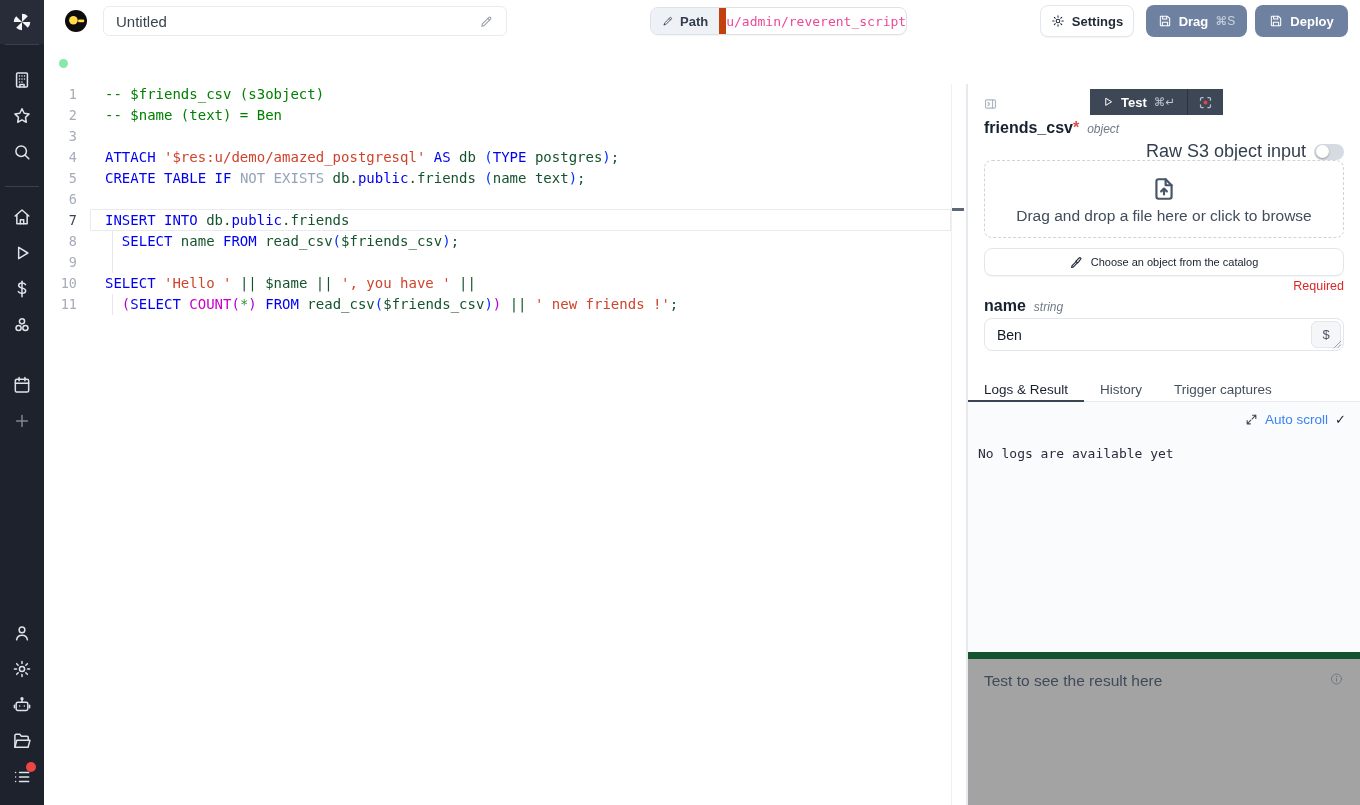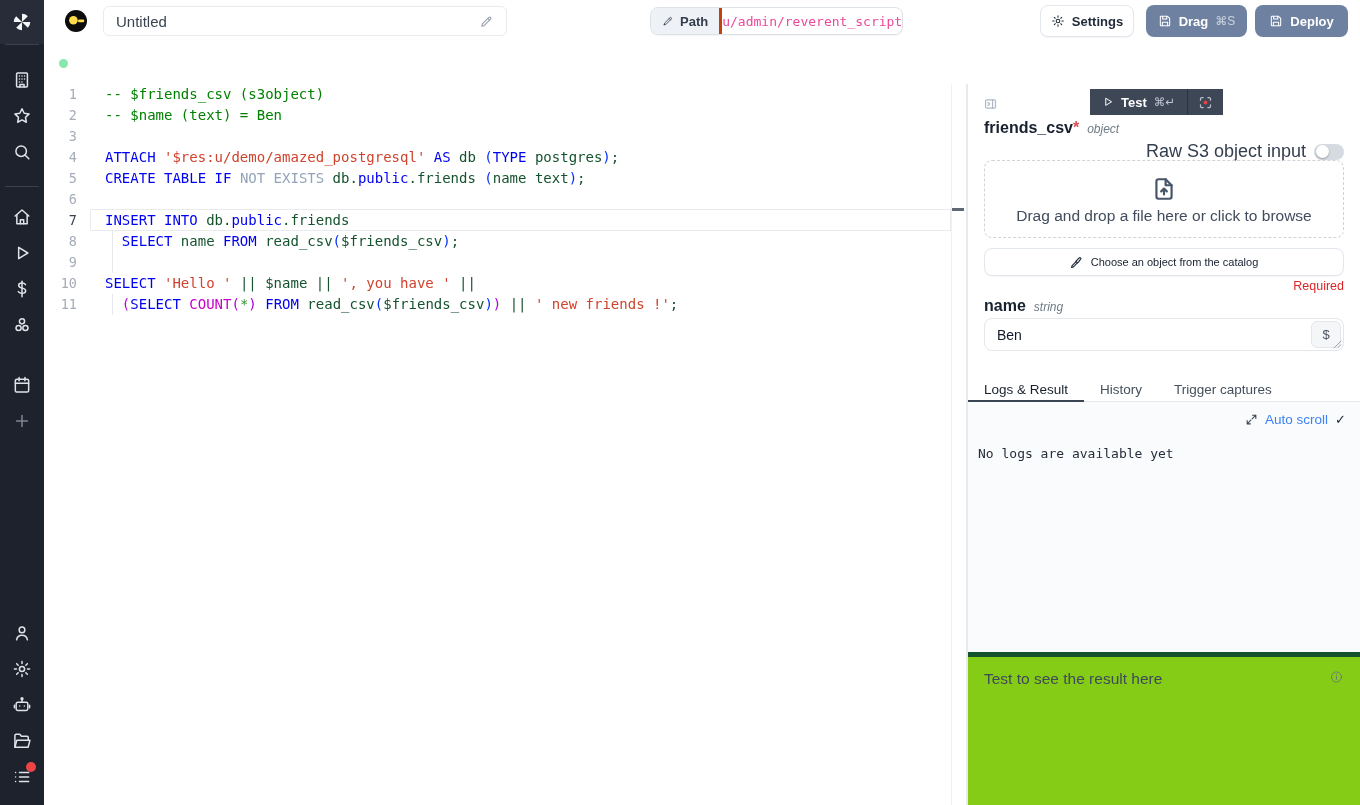--- a/index.html
+++ b/index.html
@@ -21,21 +21,21 @@
 
   
   .topbar{position:absolute;left:44px;top:0;right:0;height:42px;background:#fff}
   .duck{position:absolute;left:20px;top:9px;width:24px;height:24px}
   .title-box{position:absolute;left:59px;top:6px;width:404px;height:30px;border:1px solid #e9ebef;
     border-radius:6px;display:flex;align-items:center;padding:0 12px;background:#fff}
   .title-box input{border:none;outline:none;flex:1;font:500 15px "Liberation Sans",sans-serif;color:#3a4350;background:transparent}
   .title-box .icon{width:15px;height:15px;color:#9aa2ae}
   .path-group{position:absolute;left:606px;top:7px;height:28px;display:flex;align-items:stretch;
     border:1px solid #dde2e9;border-radius:8px;overflow:hidden;background:#fff;box-shadow:0 1px 1px rgba(16,24,40,.04)}
-  .path-left{display:flex;align-items:center;gap:6px;background:#eef1f5;padding:0 11px;border-right:3px solid #c2410c}
+  .path-left{display:flex;align-items:center;gap:6px;background:#eef1f5;padding:0 11px;border-right:7px solid #c2410c}
   .path-left .icon{width:12px;height:12px;color:#424c5b}
   .path-left b{font-size:13px;font-weight:600;color:#333d4d}
   .path-right{display:flex;align-items:center;padding:0 0;font:13px "DejaVu Sans Mono",monospace;color:#ec4899}
   .btn{position:absolute;top:5px;height:32px;border-radius:8px;display:flex;align-items:center;justify-content:center;gap:7px;
     font-size:13px;font-weight:600;cursor:pointer}
   .btn .icon{width:14px;height:14px}
   .btn-light{background:#fff;border:1px solid #e3e7ee;color:#1f2937;box-shadow:0 1px 1px rgba(16,24,40,.05)}
   .btn-slate{background:#6e81a1;color:#fff;border:none}
   .btn-slate .short{font-size:12px;font-weight:500;color:rgba(255,255,255,.65)}
   #settings-btn{left:996px;width:94px}
@@ -116,21 +116,21 @@
   .tab.active{color:#18202d;font-weight:500}
   .tab.active::after{content:"";position:absolute;left:0;right:0;bottom:-1px;height:2.5px;background:#3a4452}
 
   .logs{position:absolute;left:0;top:318px;width:392px;height:250px;background:#fafbfc}
   .autoscroll{position:absolute;right:14px;top:10px;display:flex;align-items:center;gap:7px}
   .autoscroll .icon{width:13px;height:13px;color:#3f4957}
   .autoscroll span{font-size:13.5px;color:#3b82f6}
   .autoscroll .check{font-size:13px;color:#1b2430}
   .logs-empty{position:absolute;left:10px;top:44px;font:13px "DejaVu Sans Mono",monospace;color:#252e3c}
 
-  .result{position:absolute;left:0;top:568px;width:392px;height:153px;background:#84cc16;border-top:5px solid #14532d;
+  .result{position:absolute;left:0;top:568px;width:392px;height:153px;background:#a3a3a3;border-top:7px solid #14532d;
     padding:12px 16px;display:flex;justify-content:space-between;align-items:flex-start}
   .result span{font-size:15.5px;color:#3f4a59;padding-top:1px}
   .result .icon{width:15px;height:15px;color:#6b7280}
 </style>
 </head>
 <body>
 
 <div id="app">
 
   <nav class="rail">

